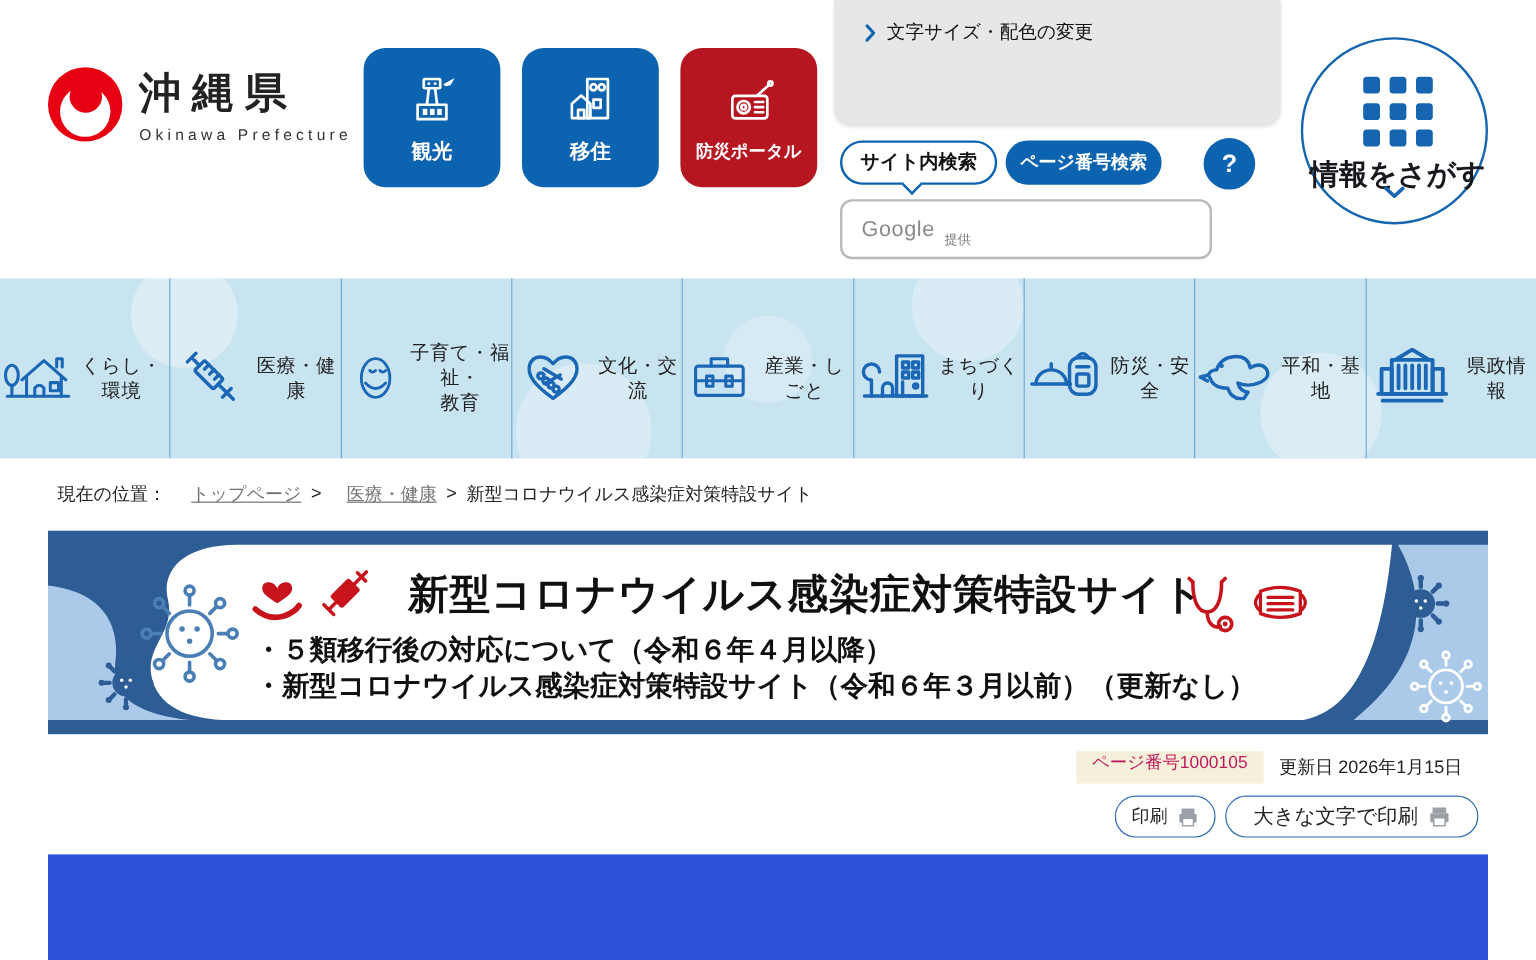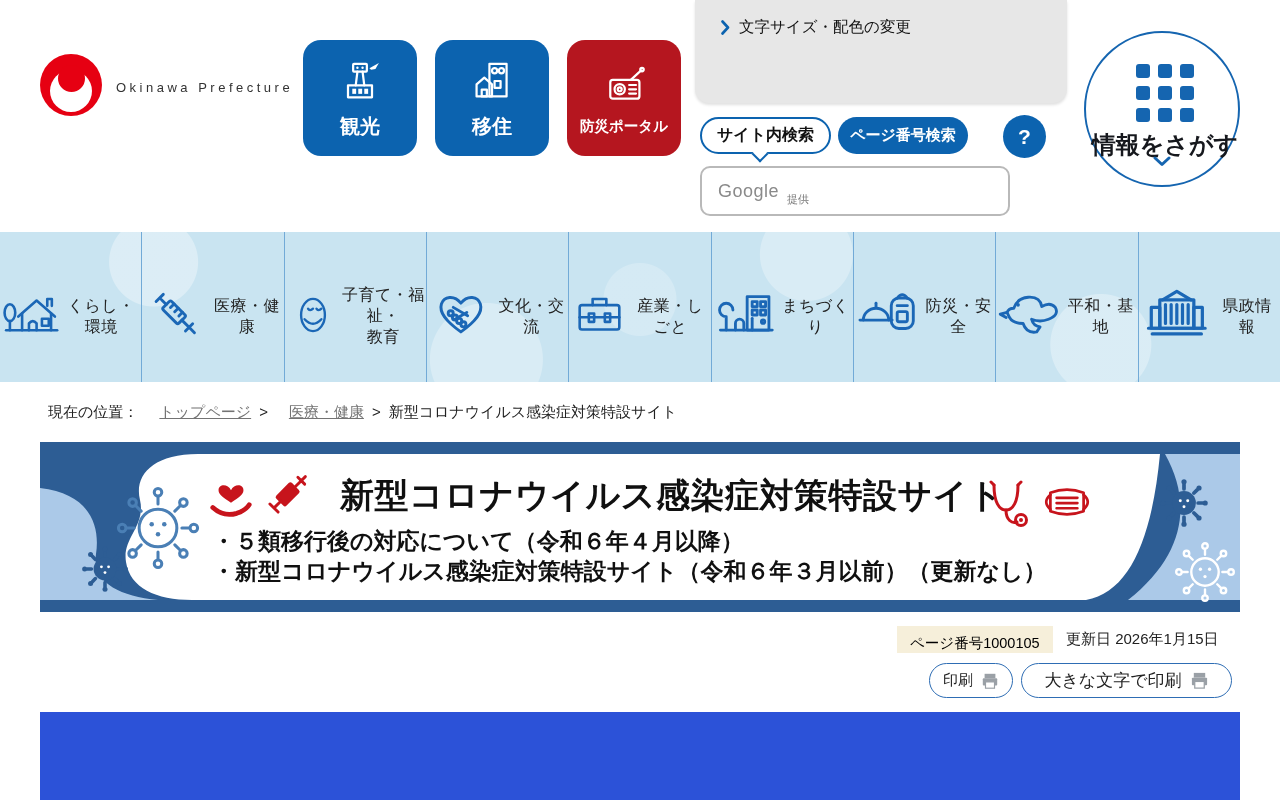--- a/index.html
+++ b/index.html
@@ -12,21 +12,21 @@
   .logo-mark { position:relative; width:62px; height:62px; }
   .lm-outer { position:absolute; left:0; top:0; width:62px; height:62px; border-radius:50%; background:#e60012; }
   .lm-white { position:absolute; left:10px; top:16px; width:42px; height:42px; border-radius:50%; background:#fff; }
   .lm-inner { position:absolute; left:18px; top:11px; width:27px; height:27px; border-radius:50%; background:#e60012; }
   .logo-jp { font-size:35px; font-weight:bold; color:#222; letter-spacing:9px; }
   .logo-en { font-size:13px; color:#333; letter-spacing:3.5px; margin-top:4px; }
 
   .qbtn { position:absolute; top:40px; width:114px; height:116px; border-radius:18px; color:#fff;
           display:flex; flex-direction:column; align-items:center; justify-content:center; gap:8px; cursor:pointer; }
   .qbtn svg { width:48px; height:48px; display:block; }
-  .qbtn .qlabel { font-size:20px; font-weight:bold; white-space:nowrap; }
+  .qbtn .qlabel { font-size:17px; font-weight:bold; white-space:nowrap; }
   #qbtn0 { left:303px; background:#0c63af; }
   #qbtn1 { left:435px; background:#0c63af; }
   #qbtn2 { left:567px; background:#b5161f; }
   #qbtn2 .qlabel { font-size:14.5px; }
   .wstroke { stroke:#fff; fill:none; stroke-width:2.6; stroke-linecap:round; stroke-linejoin:round; }
 
   .util-panel { position:absolute; left:695px; top:0; width:372px; height:103px;
                 background:#e7e7e7; border-radius:0 0 14px 14px; box-shadow:0 2px 3px rgba(0,0,0,.12); }
   .fontsize-link { position:absolute; left:26px; top:17px; display:flex; align-items:center; gap:9px;
                    font-size:15.5px; color:#111; cursor:pointer; }
@@ -82,41 +82,42 @@
   
   .banner { position:absolute; left:40px; top:442px; width:1200px; height:170px; cursor:pointer; }
   .banner svg.bg { position:absolute; left:0; top:0; }
   .bn-ic { position:absolute; }
   .banner-title { position:absolute; left:300px; top:31px; font-size:34px; font-weight:bold; color:#101010; letter-spacing:.5px; white-space:nowrap; }
   .banner-bullets { position:absolute; left:172px; top:84px; font-size:23px; font-weight:bold; color:#101010; line-height:30px; }
   .rstroke { stroke:#c7141c; fill:none; stroke-width:3; stroke-linecap:round; stroke-linejoin:round; }
 
   
   .page-num { position:absolute; left:897px; top:626px; height:27px; background:#f6efda; padding:0 13px;
-              font-size:14.5px; color:#000000; display:flex; align-items:flex-end; }
+              font-size:14.5px; color:#be185d; display:flex; align-items:flex-start; }
   .updated  { position:absolute; left:1066px; top:626px; height:27px; font-size:15px; color:#222; display:flex; align-items:center; }
   .print-btn { position:absolute; top:663px; height:35px; background:#fff; border:1.5px solid #2e6db4; border-radius:18px;
                display:flex; align-items:center; justify-content:center; gap:8px; color:#222; cursor:pointer; }
   #printBtn { left:929px; width:84px; font-size:15px; }
   #printBigBtn { left:1021px; width:211px; font-size:17px; }
 
   .blue-block { position:absolute; left:40px; top:712px; width:1200px; height:88px; background:#2c52d8; }
 </style>
 </head>
 <body>
 
 <div class="page">
 
   <div class="logo">
     <div class="logo-mark">
       <div class="lm-outer"></div>
       <div class="lm-white"></div>
       <div class="lm-inner"></div>
     </div>
     <div class="logo-text">
+      <div class="logo-jp">沖縄県</div>
       <div class="logo-en">Okinawa Prefecture</div>
     </div>
   </div>
 
   <div class="qbtn" id="qbtn0">
     <svg viewBox="0 0 56 56">
       <g class="wstroke">
         <rect x="20" y="8" width="16" height="9" rx="1"></rect>
         <path d="M25,17 L23,33 M31,17 L33,33"></path>
         <rect x="14" y="33" width="28" height="14"></rect>

